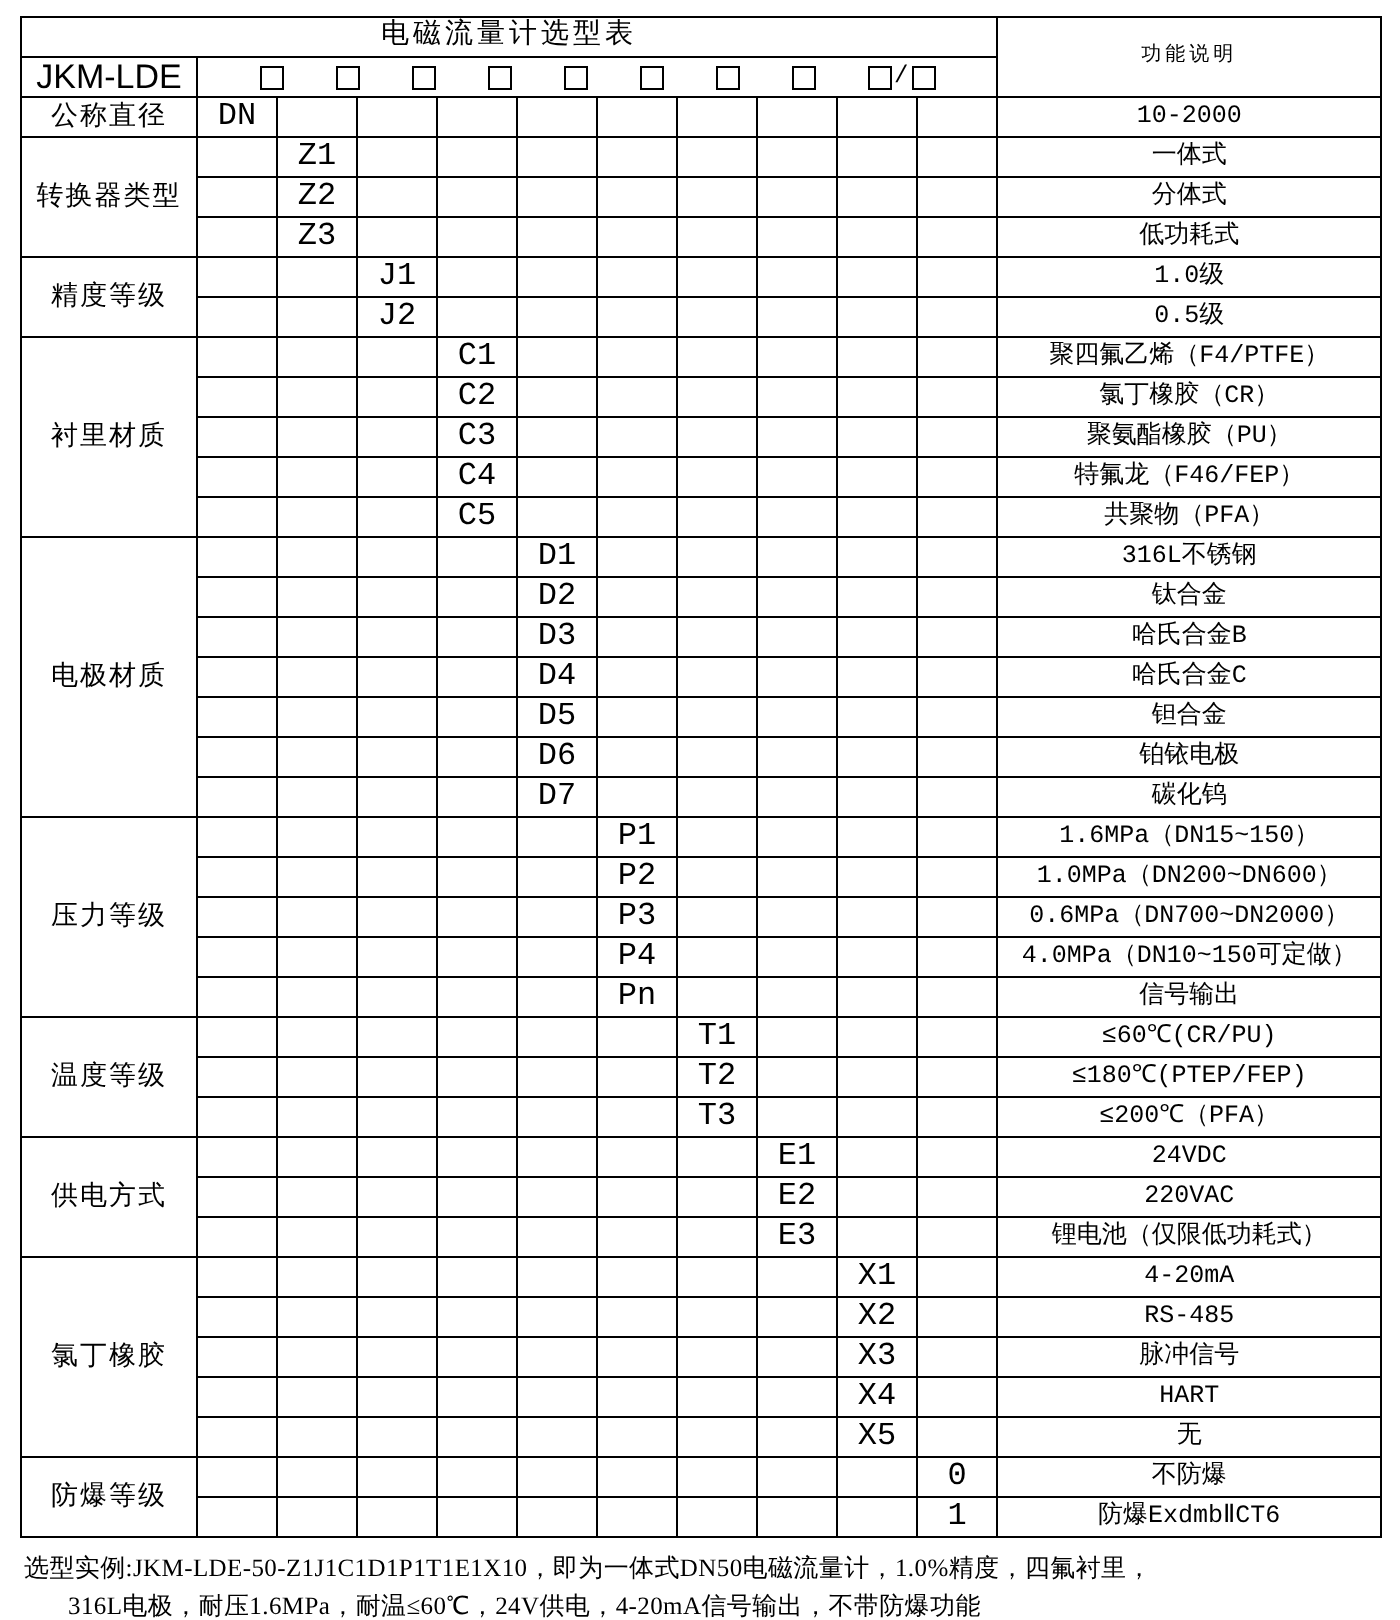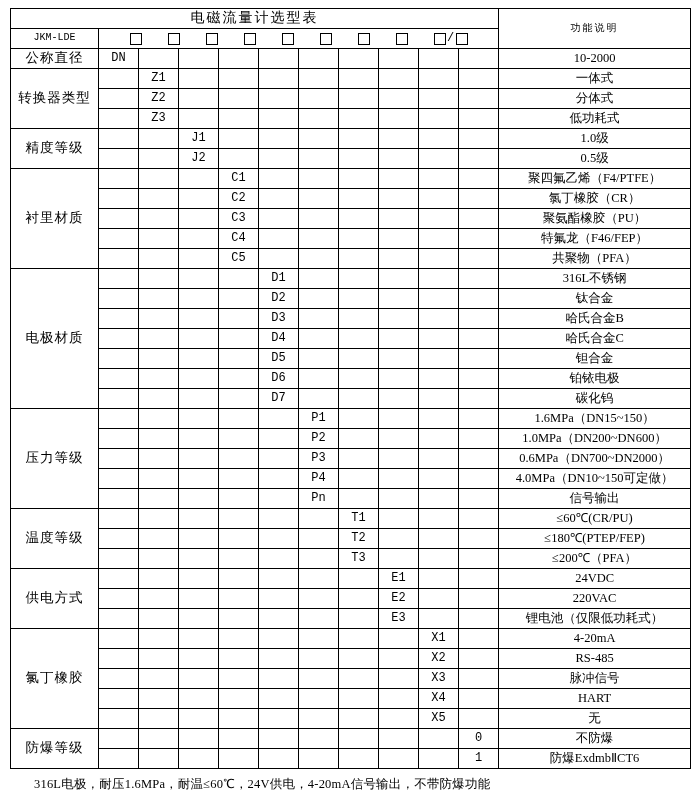--- a/index.html
+++ b/index.html
@@ -30,38 +30,38 @@
     line-height:1.05;
     overflow:hidden;
     white-space:nowrap;
   }
   td.rowlabel{
     font-size:13.5px;
     letter-spacing:1px;
   }
   td.code{
     font-family:"Liberation Mono", monospace;
-    font-size:12px;
+    font-size:16px;
   }
   td.desc{
-    font-family:Liberation Serif, serif;
+    font-family:Liberation Mono, monospace;
     font-size:12.5px;
   }
   td.blank{}
   .hdr-title{
     font-size:14px;
     letter-spacing:2px;
   }
   .hdr-func{
     font-size:10px;
     letter-spacing:2px;
   }
   .model{
-    font-family:Liberation Mono, monospace;
-    font-size:10px;
+    font-family:Liberation Sans, sans-serif;
+    font-size:17px;
     letter-spacing:0px;
   }
   .sqwrap{
     display:flex;
     align-items:center;
     justify-content:center;
     gap:0px;
     height:100%;
   }
   .sq{
@@ -611,16 +611,17 @@
           <td class="blank"></td>
           <td class="blank"></td>
           <td class="blank"></td>
           <td class="code">1</td>
           <td class="desc">防爆ExdmbⅡCT6</td>
         </tr>
       </tbody>
   </table>
 
   <div class="notes">
+    <div>选型实例:JKM-LDE-50-Z1J1C1D1P1T1E1X10，即为一体式DN50电磁流量计，1.0%精度，四氟衬里，</div>
     <div class="indent">316L电极，耐压1.6MPa，耐温≤60℃，24V供电，4-20mA信号输出，不带防爆功能</div>
 
   </div>
 </div>
 
 </body></html>

